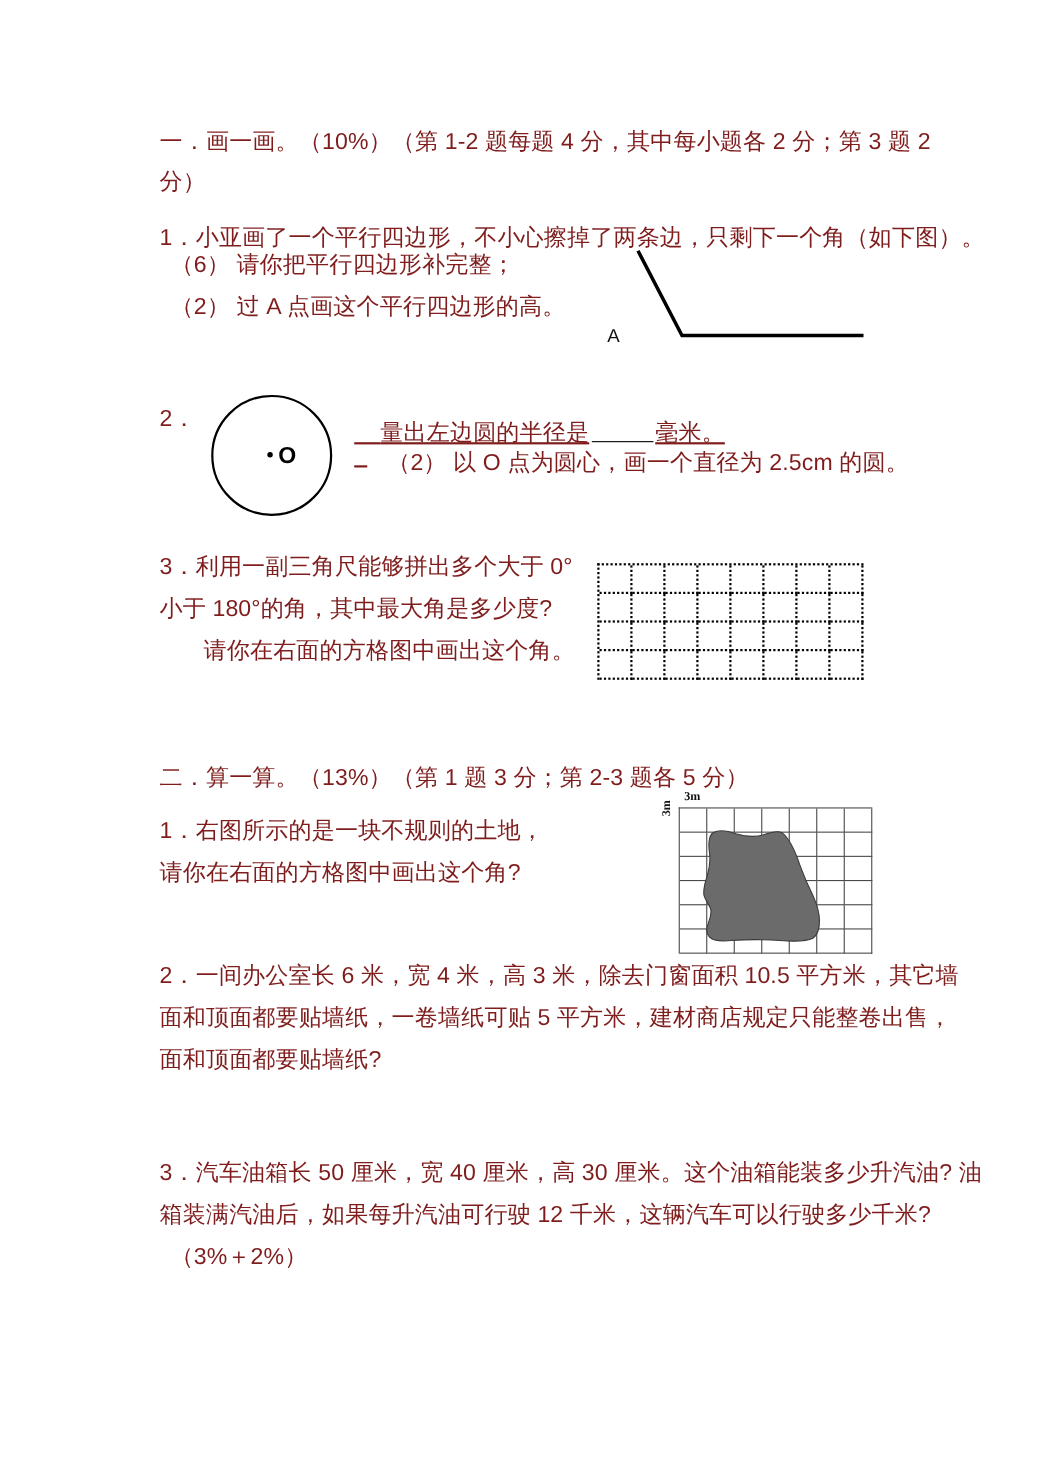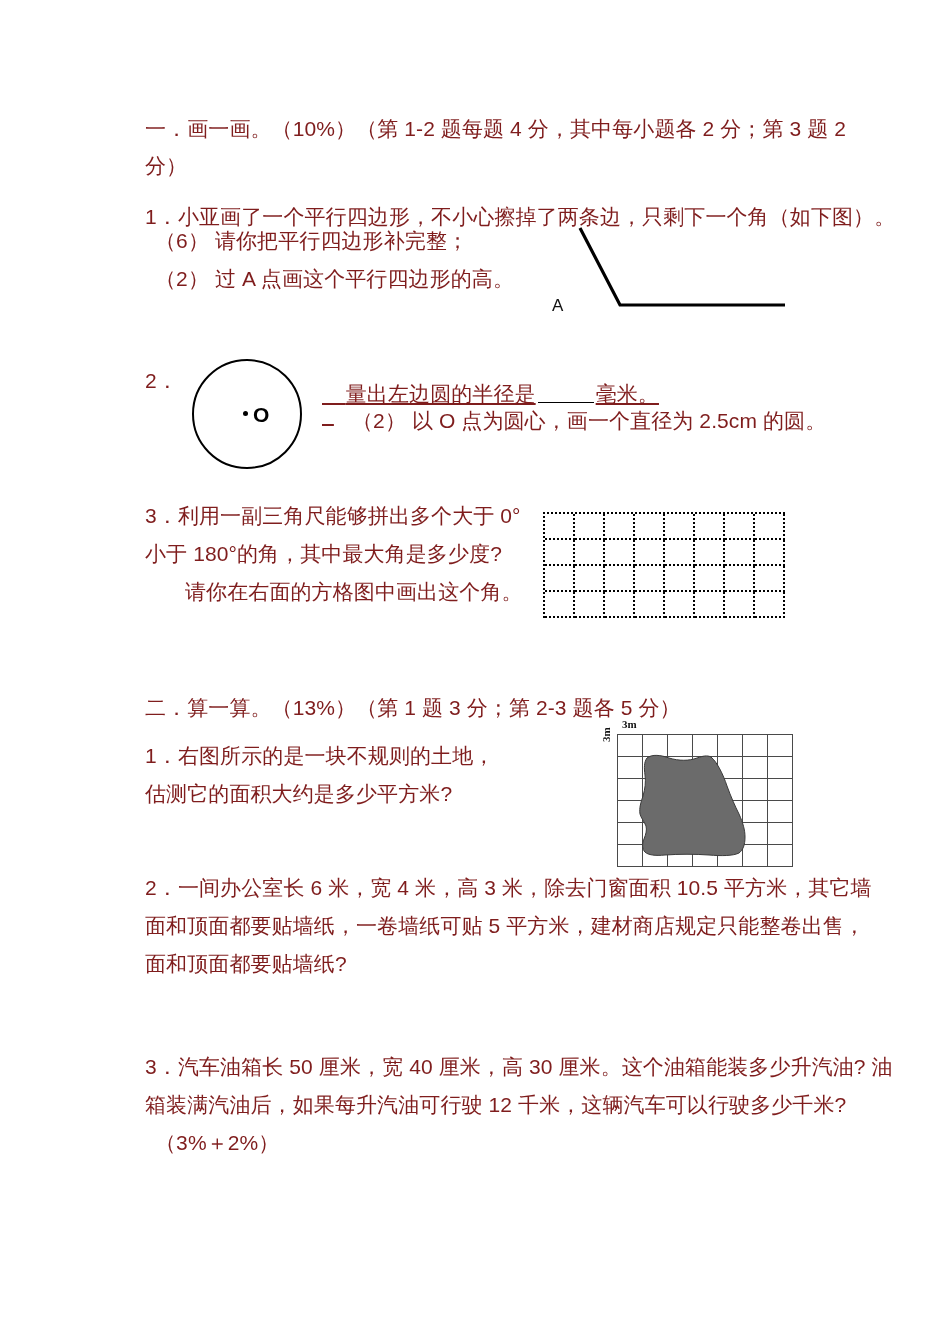--- a/index.html
+++ b/index.html
@@ -212,21 +212,21 @@
     <div class="cell"></div>
     <div class="cell"></div>
     <div class="cell"></div>
     <div class="cell"></div>
     <div class="cell"></div>
   </div>
 
   <div class="txt" style="left:145px; top:697px;">二．算一算。（13%）（第 1 题 3 分；第 2-3 题各 5 分）</div>
 
   <div class="txt" style="left:145px; top:745px;text-align:center;">1．右图所示的是一块不规则的土地，</div>
-  <div class="txt" style="left:145px; top:783px;">估测它的面积大约是多少平方米?</div>
+  <div class="txt" style="left:145px; top:783px;">请你在右面的方格图中画出这个角?</div>
 
   <div class="lbl-top">3m</div>
   <div class="lbl-left">3m</div>
 
   <div class="land-wrap">
     <div class="land-grid">
       <div class="cell"></div>
       <div class="cell"></div>
       <div class="cell"></div>
       <div class="cell"></div>

